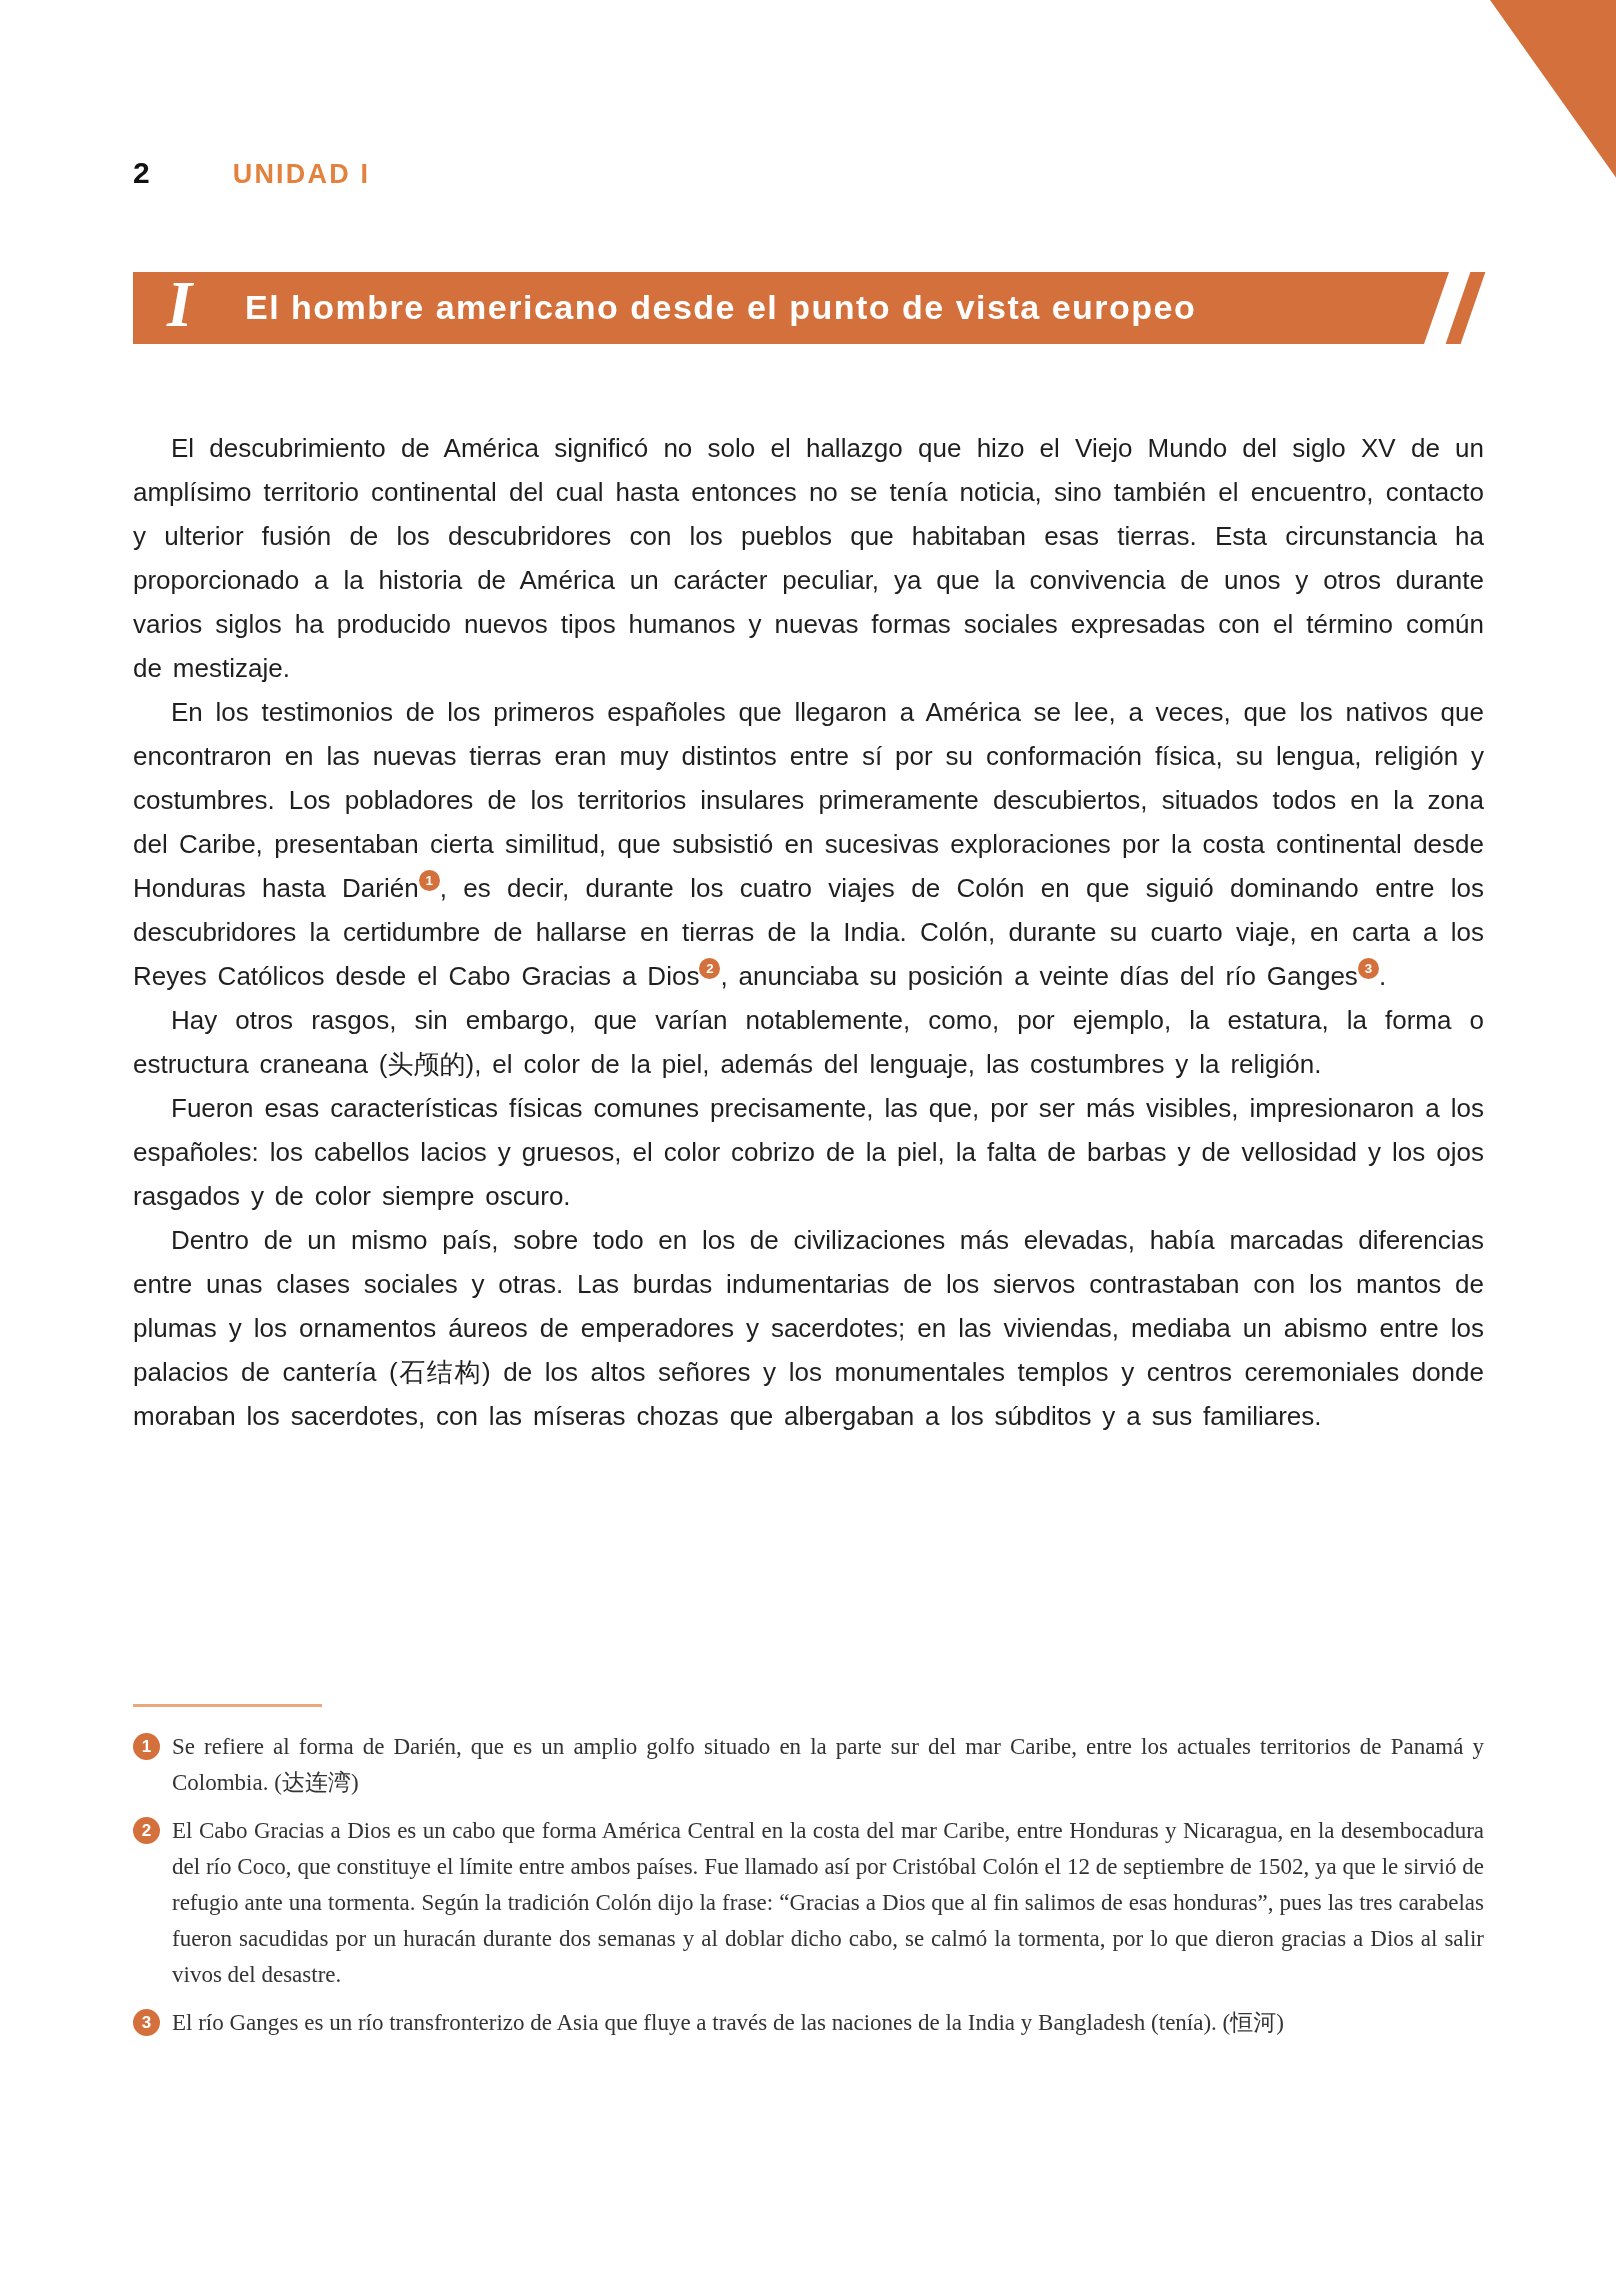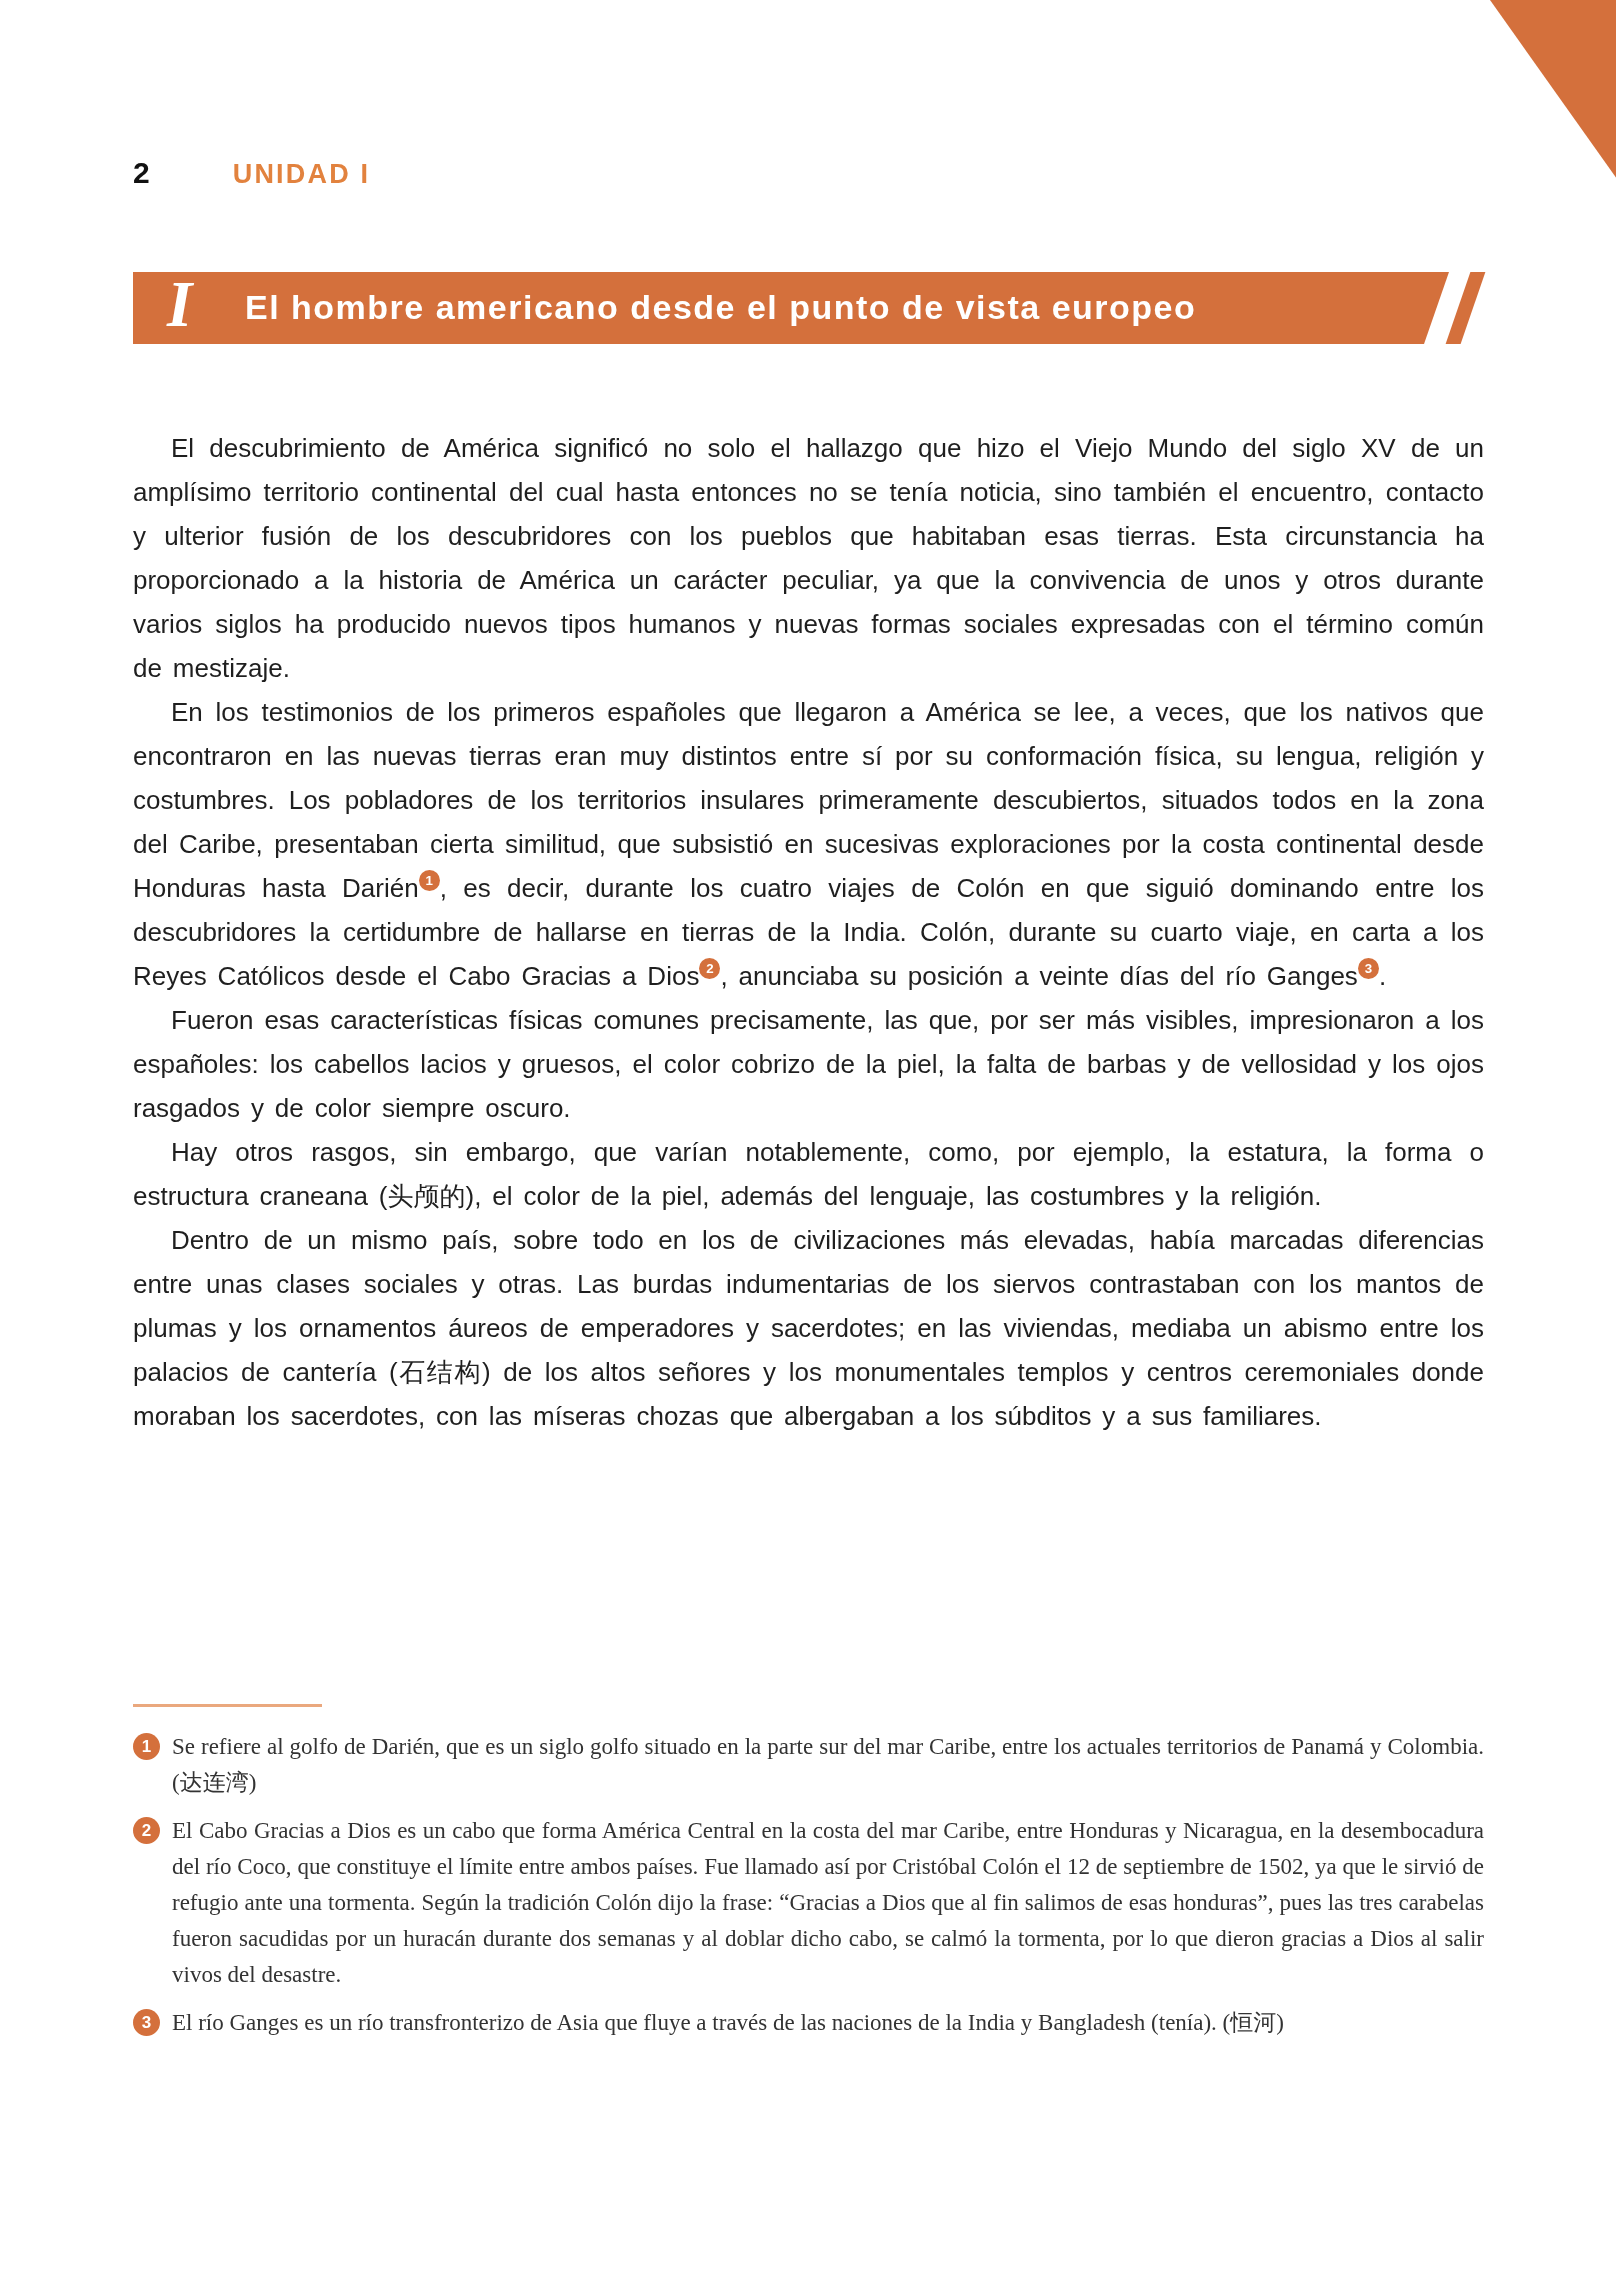--- a/index.html
+++ b/index.html
@@ -157,31 +157,31 @@
   <div class="banner">
     <div class="banner-bg"></div>
     <div class="banner-tip"></div>
     <span class="banner-numeral">I</span>
     <h1 class="banner-title">El hombre americano desde el punto de vista europeo</h1>
   </div>
 
   <main class="body-text">
       <p class="para">El descubrimiento de América significó no solo el hallazgo que hizo el Viejo Mundo del siglo XV de un amplísimo territorio continental del cual hasta entonces no se tenía noticia, sino también el encuentro, contacto y ulterior fusión de los descubridores con los pueblos que habitaban esas tierras. Esta circunstancia ha proporcionado a la historia de América un carácter peculiar, ya que la convivencia de unos y otros durante varios siglos ha producido nuevos tipos humanos y nuevas formas sociales expresadas con el término común de mestizaje.</p>
       <p class="para">En los testimonios de los primeros españoles que llegaron a América se lee, a veces, que los nativos que encontraron en las nuevas tierras eran muy distintos entre sí por su conformación física, su lengua, religión y costumbres. Los pobladores de los territorios insulares primeramente descubiertos, situados todos en la zona del Caribe, presentaban cierta similitud, que subsistió en sucesivas exploraciones por la costa continental desde Honduras hasta Darién<span class="fnref">1</span>, es decir, durante los cuatro viajes de Colón en que siguió dominando entre los descubridores la certidumbre de hallarse en tierras de la India. Colón, durante su cuarto viaje, en carta a los Reyes Católicos desde el Cabo Gracias a Dios<span class="fnref">2</span>, anunciaba su posición a veinte días del río Ganges<span class="fnref">3</span>.</p>
+      <p class="para">Hay otros rasgos, sin embargo, que varían notablemente, como, por ejemplo, la estatura, la forma o estructura craneana (头颅的), el color de la piel, además del lenguaje, las costumbres y la religión.</p>
       <p class="para">Fueron esas características físicas comunes precisamente, las que, por ser más visibles, impresionaron a los españoles: los cabellos lacios y gruesos, el color cobrizo de la piel, la falta de barbas y de vellosidad y los ojos rasgados y de color siempre oscuro.</p>
-      <p class="para">Hay otros rasgos, sin embargo, que varían notablemente, como, por ejemplo, la estatura, la forma o estructura craneana (头颅的), el color de la piel, además del lenguaje, las costumbres y la religión.</p>
       <p class="para">Dentro de un mismo país, sobre todo en los de civilizaciones más elevadas, había marcadas diferencias entre unas clases sociales y otras. Las burdas indumentarias de los siervos contrastaban con los mantos de plumas y los ornamentos áureos de emperadores y sacerdotes; en las viviendas, mediaba un abismo entre los palacios de cantería (石结构) de los altos señores y los monumentales templos y centros ceremoniales donde moraban los sacerdotes, con las míseras chozas que albergaban a los súbditos y a sus familiares.</p>
     </main>
 
   <div class="footnote-divider"></div>
 
   <section class="footnotes">
       <div class="footnote">
         <span class="fn-num">1</span>
-        <span class="fn-text">Se refiere al golfo de Darién, que es un siglo golfo situado en la parte sur del mar Caribe, entre los actuales territorios de Panamá y Colombia. (达连湾)</span>
+        <span class="fn-text">Se refiere al forma de Darién, que es un amplio golfo situado en la parte sur del mar Caribe, entre los actuales territorios de Panamá y Colombia. (达连湾)</span>
       </div>
       <div class="footnote">
         <span class="fn-num">2</span>
         <span class="fn-text">El Cabo Gracias a Dios es un cabo que forma América Central en la costa del mar Caribe, entre Honduras y Nicaragua, en la desembocadura del río Coco, que constituye el límite entre ambos países. Fue llamado así por Cristóbal Colón el 12 de septiembre de 1502, ya que le sirvió de refugio ante una tormenta. Según la tradición Colón dijo la frase: “Gracias a Dios que al fin salimos de esas honduras”, pues las tres carabelas fueron sacudidas por un huracán durante dos semanas y al doblar dicho cabo, se calmó la tormenta, por lo que dieron gracias a Dios al salir vivos del desastre.</span>
       </div>
       <div class="footnote">
         <span class="fn-num">3</span>
         <span class="fn-text">El río Ganges es un río transfronterizo de Asia que fluye a través de las naciones de la India y Bangladesh (tenía). (恒河)</span>
       </div>
     </section>

